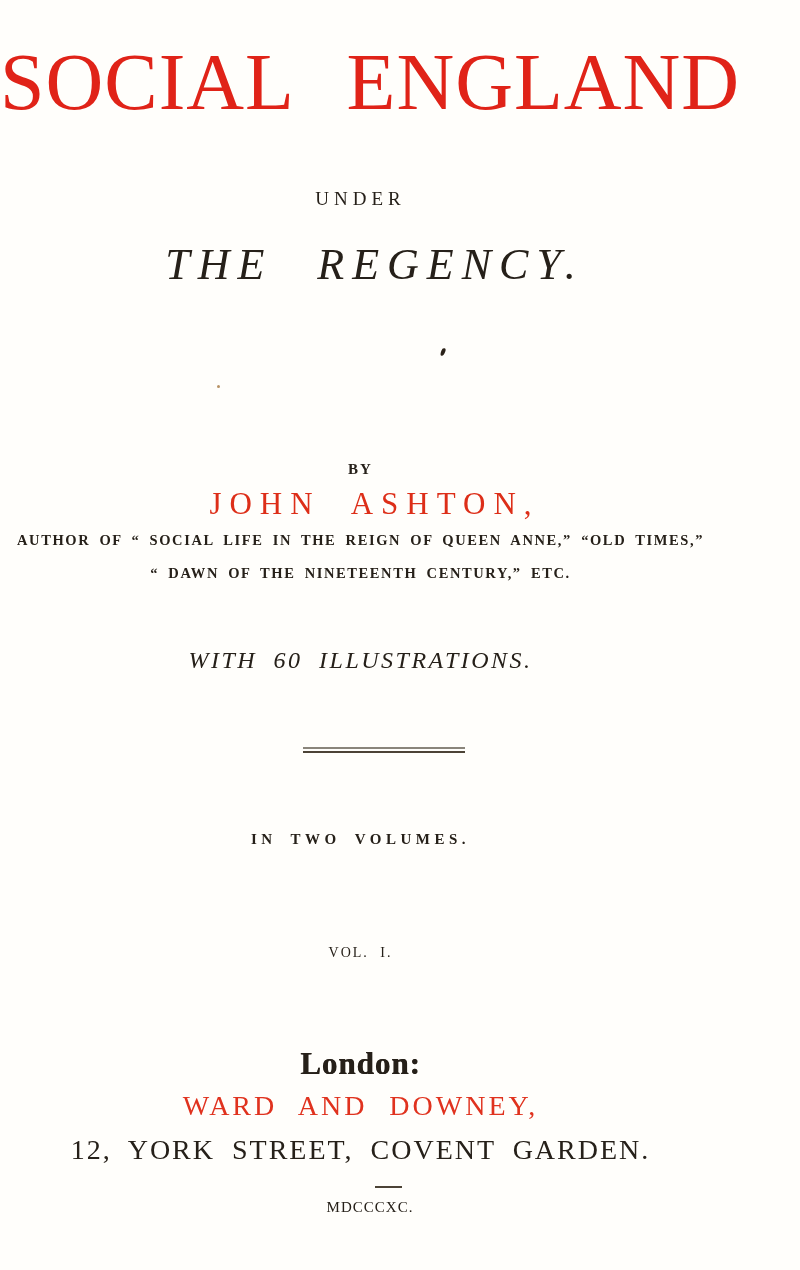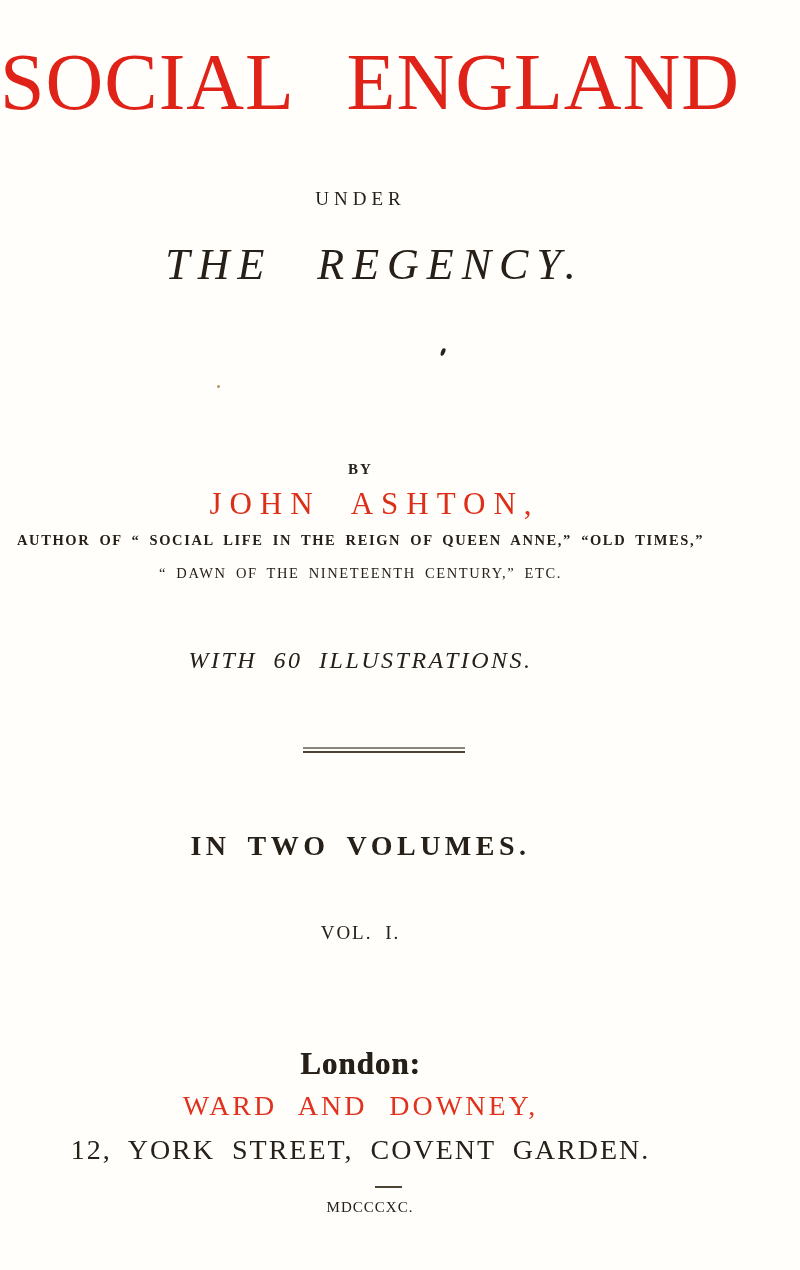--- a/index.html
+++ b/index.html
@@ -70,21 +70,21 @@
     letter-spacing: 1.6px;
     word-spacing: 4px;
     font-weight: bold;
     text-align: center;
   }
   .credits2 {
     top: 566px;
     font-size: 14.5px;
     letter-spacing: 1.6px;
     word-spacing: 4px;
-    font-weight: normal;
+    font-weight: bold;
   }
   .illus {
     top: 648px;
     font-size: 24px;
     font-style: italic;
     letter-spacing: 2.5px;
     word-spacing: 8px;
   }
   .double-rule {
     position: absolute;
@@ -93,28 +93,28 @@
     width: 162px;
     height: 6px;
   }
   .double-rule .rl {
     height: 1.5px;
     background: var(--rule-brown);
   }
   .double-rule .rl.top { opacity: 0.65; margin-bottom: 2.5px; }
   .volumes {
     top: 832px;
-    font-size: 28px;
+    font-size: 15px;
     font-weight: bold;
     letter-spacing: 4.5px;
     word-spacing: 6px;
   }
   .volnum {
-    top: 923px;
-    font-size: 19px;
+    top: 946px;
+    font-size: 14px;
     letter-spacing: 2px;
     word-spacing: 6px;
     text-align: center;
   }
   .city {
     top: 1048px;
     font-size: 31px;
     font-weight: bold;
     letter-spacing: 1px;
     

